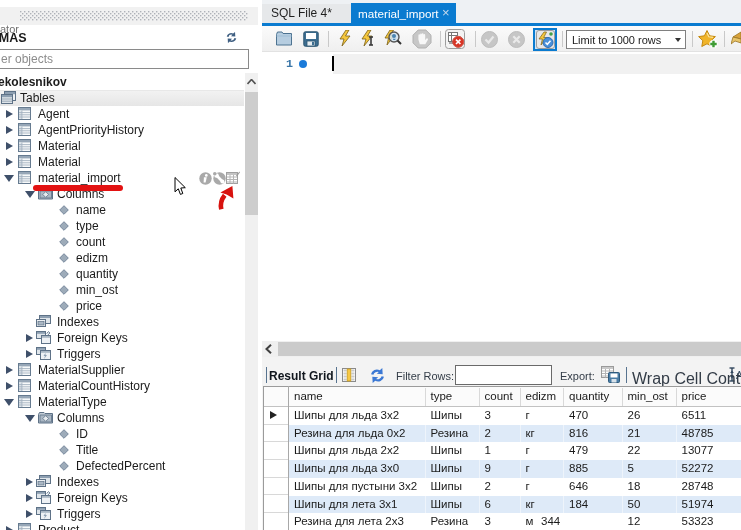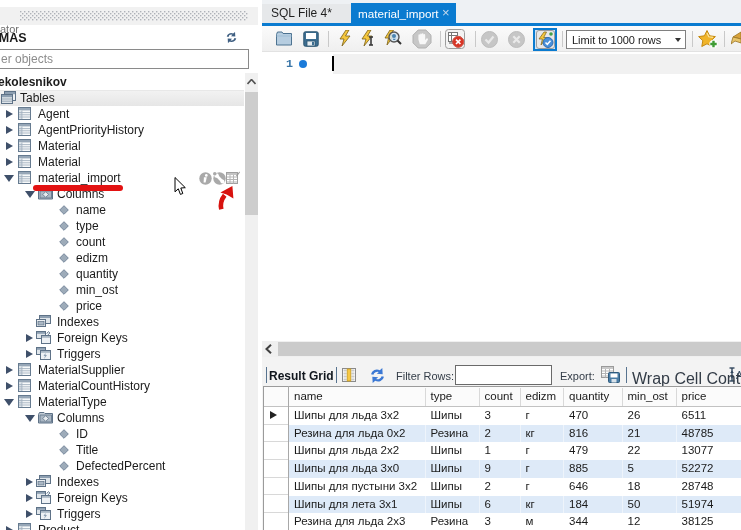--- a/index.html
+++ b/index.html
@@ -502,27 +502,27 @@
 <div class="abs" style="left:563px;top:495.5px;width:1px;height:17.7px;background:#eef4fb;"></div>
 <div class="abs" style="left:621.5px;top:495.5px;width:1px;height:17.7px;background:#eef4fb;"></div>
 <div class="abs" style="left:675.5px;top:495.5px;width:1px;height:17.7px;background:#eef4fb;"></div>
 <div class="abs gtxt" style="left:294px;top:497.5px;">Шипы для лета 3х1</div>
 <div class="abs gtxt" style="left:430.5px;top:497.5px;">Шипы</div>
 <div class="abs gtxt" style="left:484.5px;top:497.5px;">6</div>
 <div class="abs gtxt" style="left:525.5px;top:497.5px;">кг</div>
 <div class="abs gtxt" style="left:569px;top:497.5px;">184</div>
 <div class="abs gtxt" style="left:627.5px;top:497.5px;">50</div>
 <div class="abs gtxt" style="left:681.5px;top:497.5px;">51974</div>
-<div class="abs gtxt" style="left:294px;top:515.2px;">Резина для льда 2х3</div>
+<div class="abs gtxt" style="left:294px;top:515.2px;">Резина для лета 2х3</div>
 <div class="abs gtxt" style="left:430.5px;top:515.2px;">Резина</div>
 <div class="abs gtxt" style="left:484.5px;top:515.2px;">3</div>
 <div class="abs gtxt" style="left:525.5px;top:515.2px;">м</div>
-<div class="abs gtxt" style="left:569px;top:515.2px;">344</div>
+<div class="abs gtxt" style="left:541px;top:515.2px;">344</div>
 <div class="abs gtxt" style="left:627.5px;top:515.2px;">12</div>
-<div class="abs gtxt" style="left:681.5px;top:515.2px;">38125</div>
+<div class="abs gtxt" style="left:681.5px;top:515.2px;">53323</div>
 <div class="abs" style="left:263px;top:407.0px;width:25px;height:17.7px;background:#fff;border-bottom:1px solid #d8d8d8;box-sizing:border-box;"></div>
 <div class="abs" style="left:263px;top:424.7px;width:25px;height:17.7px;background:#fff;border-bottom:1px solid #d8d8d8;box-sizing:border-box;"></div>
 <div class="abs" style="left:263px;top:442.4px;width:25px;height:17.7px;background:#fff;border-bottom:1px solid #d8d8d8;box-sizing:border-box;"></div>
 <div class="abs" style="left:263px;top:460.1px;width:25px;height:17.7px;background:#fff;border-bottom:1px solid #d8d8d8;box-sizing:border-box;"></div>
 <div class="abs" style="left:263px;top:477.8px;width:25px;height:17.7px;background:#fff;border-bottom:1px solid #d8d8d8;box-sizing:border-box;"></div>
 <div class="abs" style="left:263px;top:495.5px;width:25px;height:17.7px;background:#fff;border-bottom:1px solid #d8d8d8;box-sizing:border-box;"></div>
 <div class="abs" style="left:263px;top:513.2px;width:25px;height:17.7px;background:#fff;border-bottom:1px solid #d8d8d8;box-sizing:border-box;"></div>
 
 <div class="abs" style="left:270px;top:411px;width:0;height:0;border-top:4.5px solid transparent;border-bottom:4.5px solid transparent;border-left:7px solid #222;"></div>
 <div class="abs" style="left:288px;top:386px;width:1px;height:144px;background:#a8a8a8;"></div>

